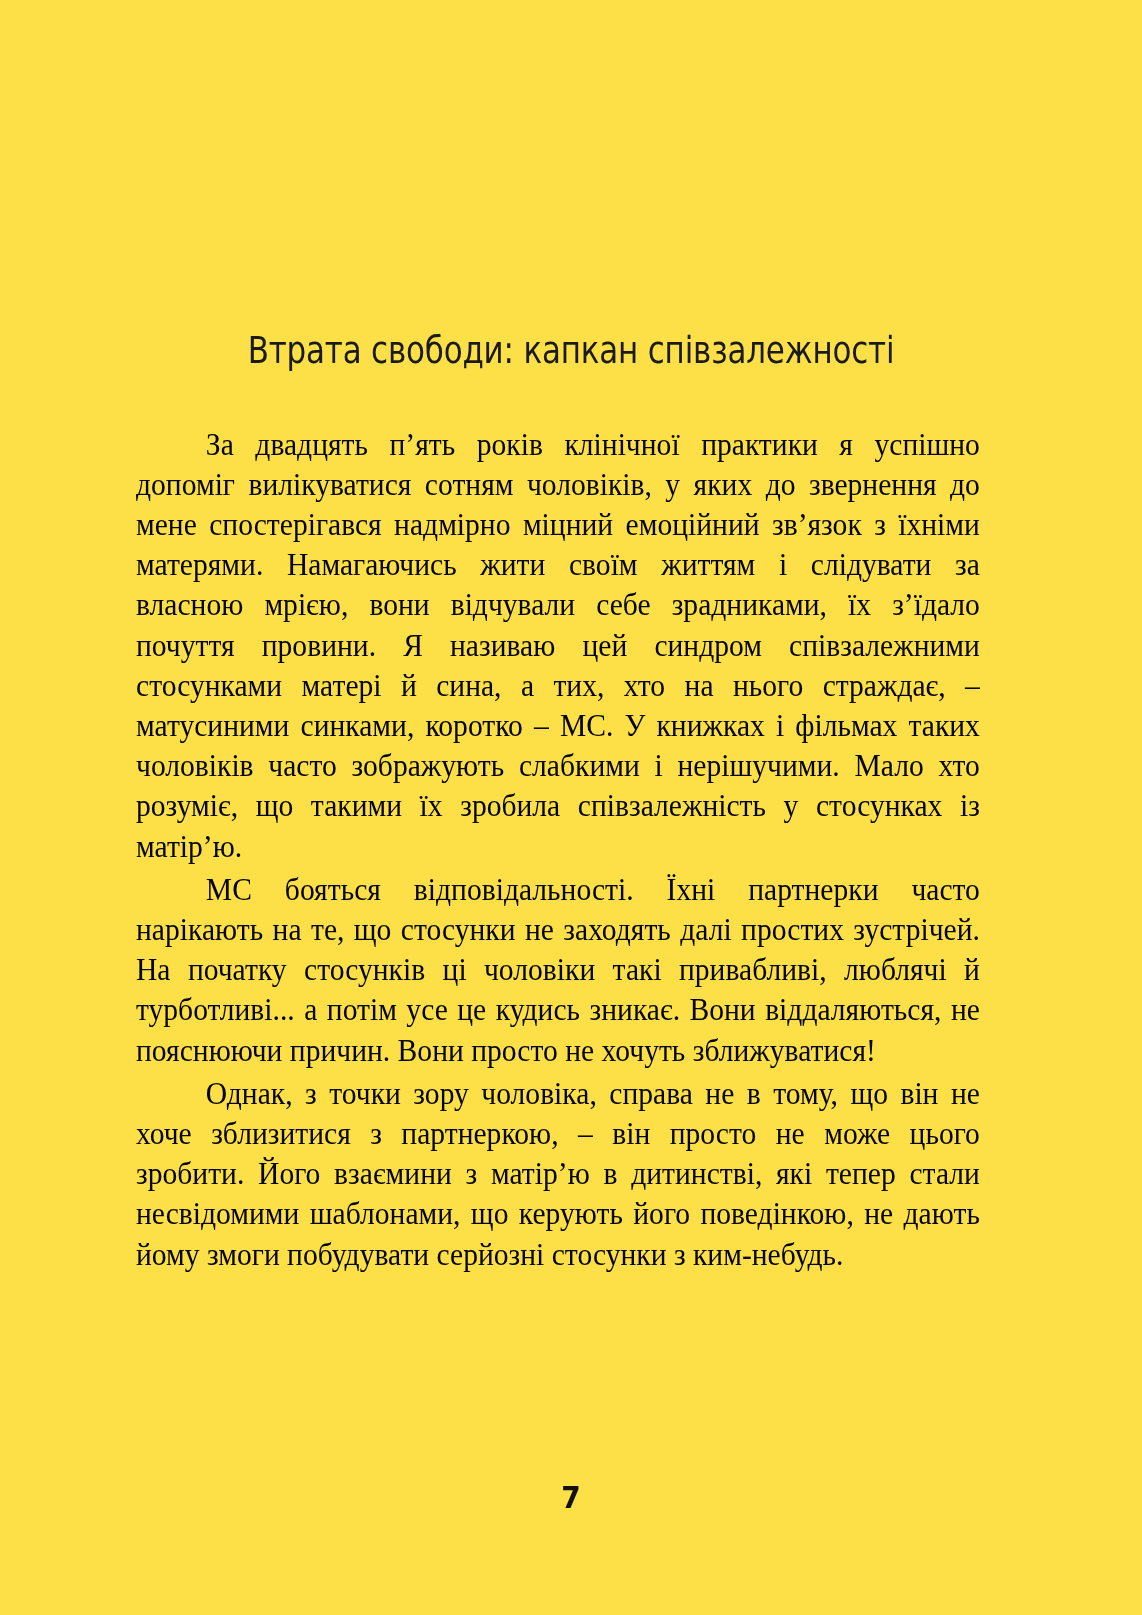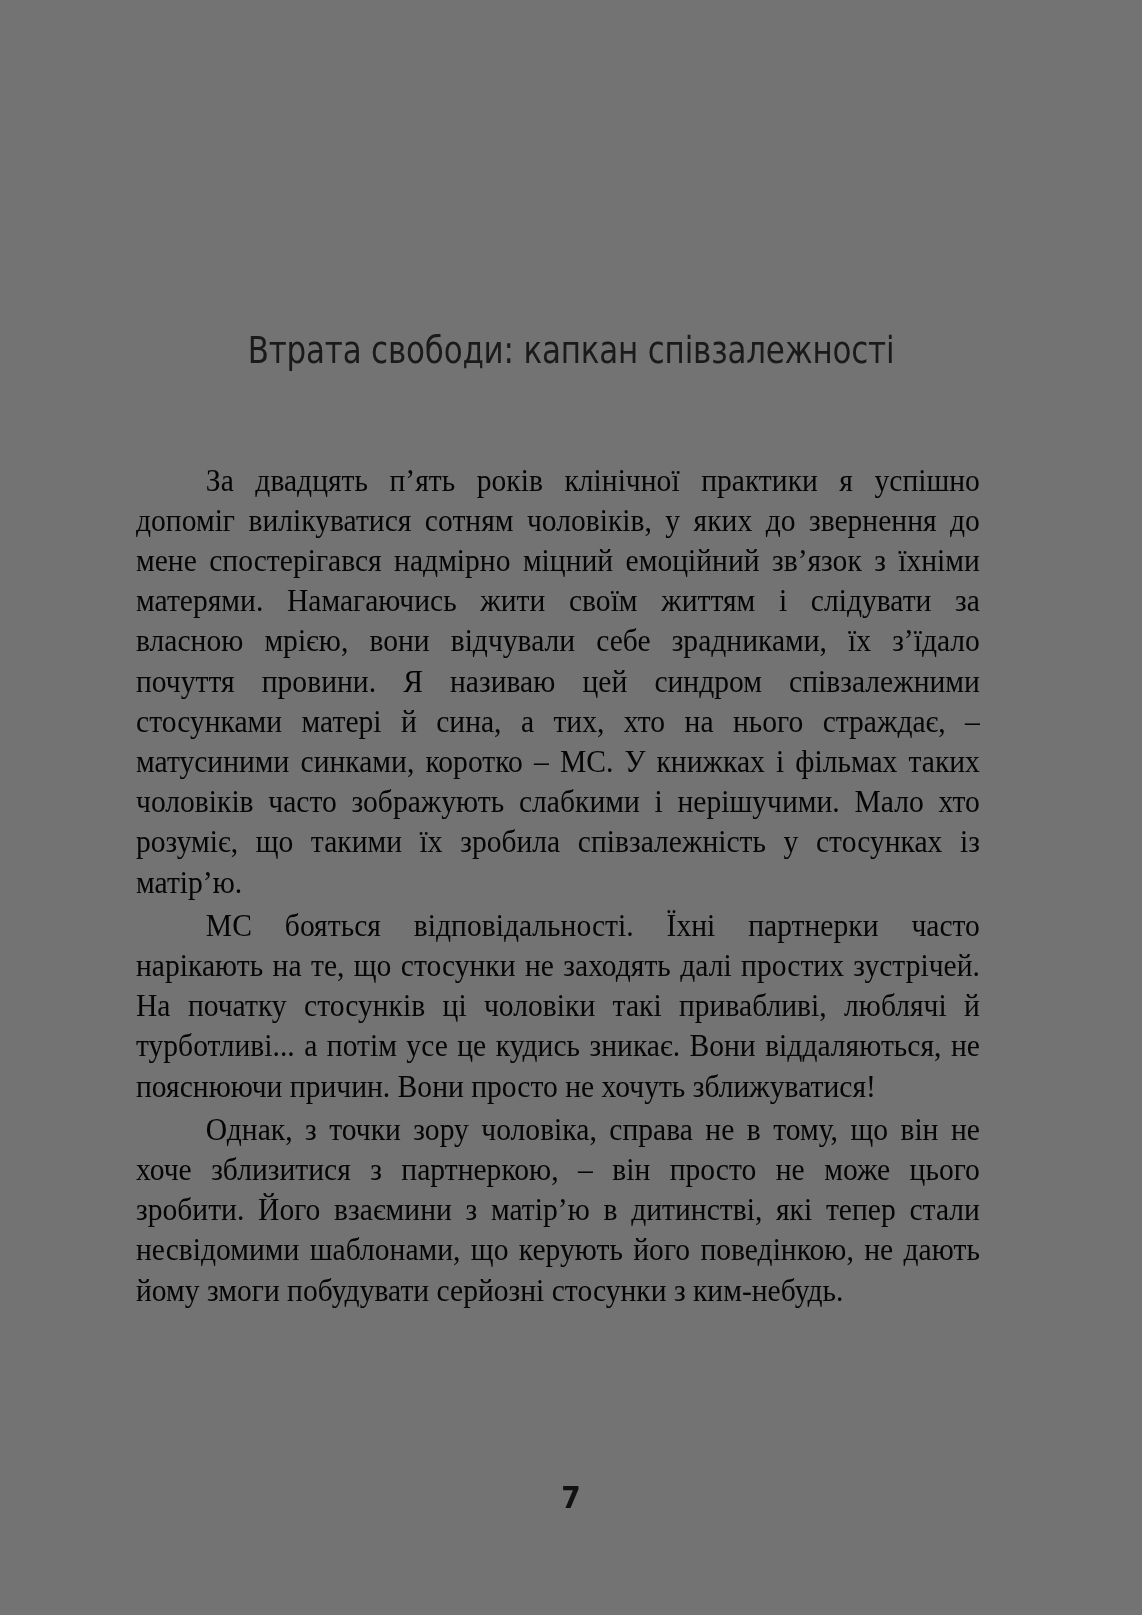--- a/index.html
+++ b/index.html
@@ -13,21 +13,21 @@
     position: relative;
     overflow: hidden;
     font-family: "Liberation Serif", "DejaVu Serif", serif;
     color: #000000;
     -webkit-font-smoothing: antialiased;
   }
 
   .page {
     position: absolute;
     inset: 0;
-    background: #737373;
+    background: #fde047;
   }
 
   .content-block {
     position: absolute;
     left: 136px;
     top: 330px;
     width: 870px;
   }
 
   .chapter-title {
@@ -39,21 +39,21 @@
     color: #1a1a1a;
     margin: 0;
     padding: 0;
     line-height: 1.15;
     transform: scaleX(0.93);
     transform-origin: center center;
     white-space: nowrap;
   }
 
   .body-text {
-    margin-top: 88px;
+    margin-top: 52px;
     font-family: Liberation Serif, serif;
   }
 
   .body-text p {
     margin: 0 0 0 0;
     font-size: 30.5px;
     line-height: 40.2px;
     text-align: justify;
     text-justify: inter-word;
     text-indent: 72px;

